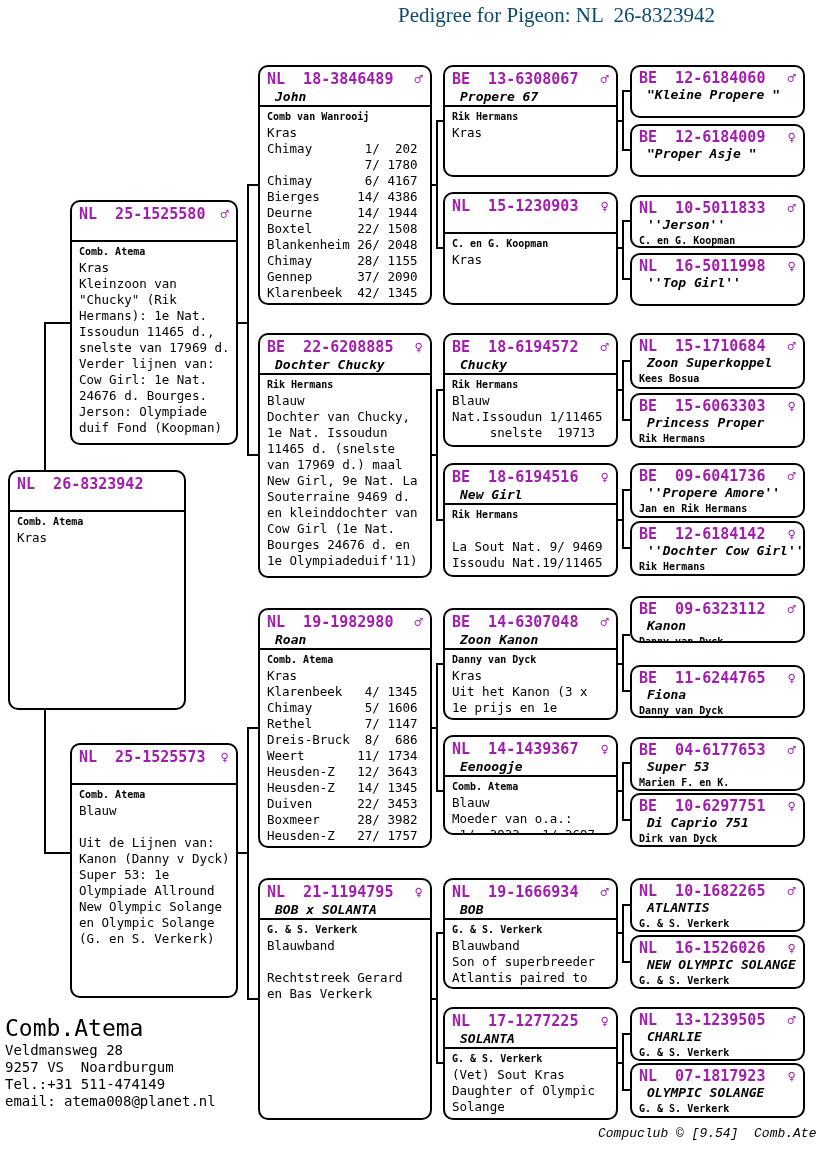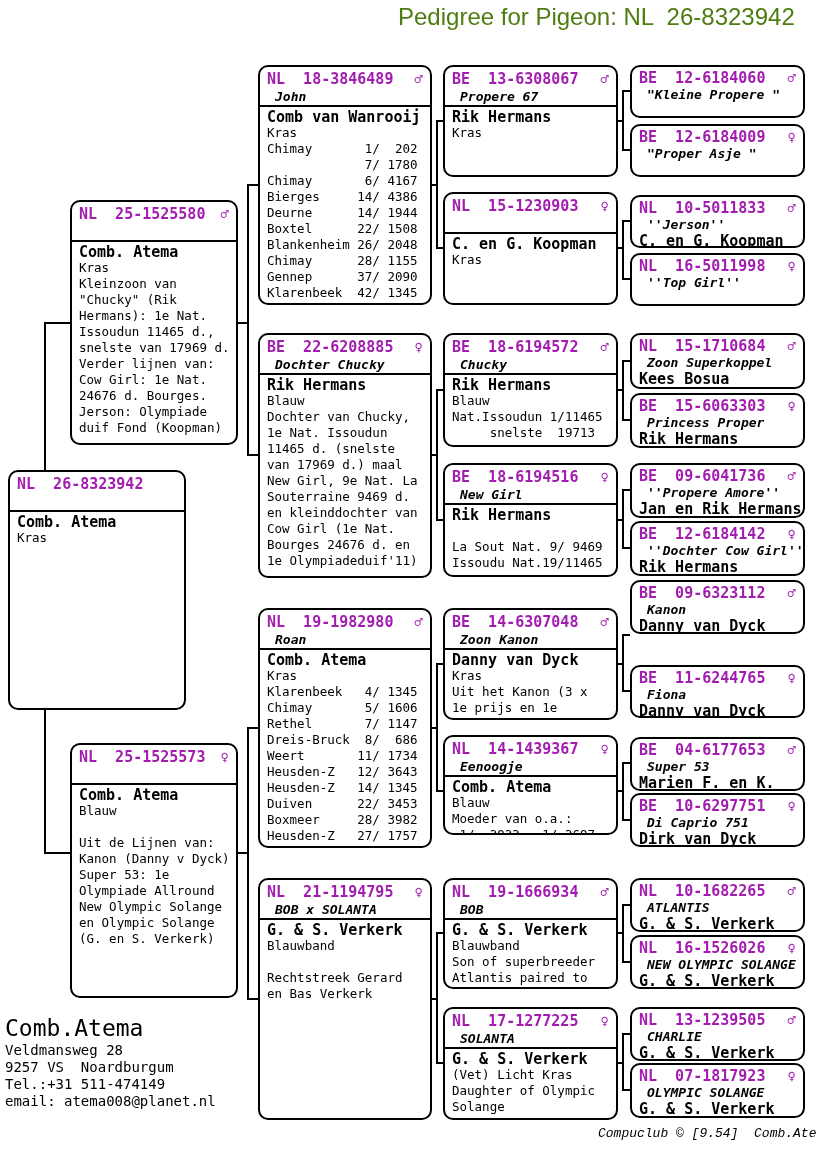--- a/index.html
+++ b/index.html
@@ -1,29 +1,29 @@
 <!DOCTYPE html>
 <html><head>
 <meta charset="utf-8">
 <style>
   html,body{margin:0;padding:0;background:#fff;}
   #page{position:relative;width:816px;height:1172px;background:#fff;overflow:hidden;
         font-family:"DejaVu Sans Mono",monospace;color:#000;}
-  #title{position:absolute;left:398px;top:3px;font-family:Liberation Sans, sans-serif;
-         font-size:24px;white-space:pre;color:#4d7c0f;}
+  #title{position:absolute;left:398px;top:3px;font-family:Liberation Serif, serif;
+         font-size:21px;white-space:pre;color:#0c4a6e;}
   svg.connectors{position:absolute;left:0;top:0;pointer-events:none;}
   .box{position:absolute;background:#fff;border:2px solid #000;border-radius:10px;
        padding:2px 7px;box-sizing:border-box;overflow:hidden;}
   .ringrow{display:flex;justify-content:space-between;align-items:baseline;
            color:#a21caf;font-weight:bold;font-size:15px;line-height:20px;white-space:pre;}
   .sex{font-size:14px;line-height:18px;}
   .name{font-style:italic;font-weight:bold;font-size:13px;line-height:15px;
         min-height:15px;white-space:pre;margin-left:8px;}
   .rule{border-top:2px solid #000;margin:1px -7px 2px -7px;}
-  .owner{font-weight:bold;font-size:15px;line-height:16px;white-space:pre;min-height:16px;}
+  .owner{font-weight:bold;font-size:10px;line-height:16px;white-space:pre;min-height:16px;}
   .body{font-size:12.5px;line-height:16px;white-space:pre;}
   .small .ringrow{font-size:15px;line-height:18px;}
   .small .name{line-height:16px;}
   .small .owner{line-height:16px;}
   #contact{position:absolute;left:5px;top:1014px;}
   #contact .cname{font-weight:normal;font-size:23px;line-height:28px;white-space:pre;}
   #contact .cline{font-size:14px;line-height:17px;white-space:pre;}
   #footer{position:absolute;left:598px;top:1126px;font-family:"Liberation Mono",monospace;
           font-style:italic;font-size:13px;white-space:pre;color:#000;}
 </style>
@@ -269,21 +269,21 @@
   </div>
 
   <div class="box" style="left:443px;top:1007px;width:175px;height:113px">
     <div class="ringrow">
       <span>NL  17-1277225</span>
       <span class="sex">♀</span>
     </div>
     <div class="name">SOLANTA</div>
     <div class="rule"></div>
     <div class="owner">G. &amp; S. Verkerk</div>
-    <div class="body">(Vet) Licht Kras
+    <div class="body">(Vet) Sout Kras
 Daughter of Olympic
 Solange</div>
   </div>
 
   <div class="box small" style="left:630px;top:65px;width:175px;height:53px">
     <div class="ringrow">
       <span>BE  12-6184060</span>
       <span class="sex">♂</span>
     </div>
     <div class="name">"Kleine Propere "</div>
@@ -346,21 +346,21 @@
 
   <div class="box small" style="left:630px;top:521px;width:175px;height:55px">
     <div class="ringrow">
       <span>BE  12-6184142</span>
       <span class="sex">♀</span>
     </div>
     <div class="name">''Dochter Cow Girl''</div>
     <div class="owner">Rik Hermans</div>
   </div>
 
-  <div class="box small" style="left:630px;top:580px;width:175px;height:54px">
+  <div class="box small" style="left:630px;top:596px;width:175px;height:47px">
     <div class="ringrow">
       <span>BE  09-6323112</span>
       <span class="sex">♂</span>
     </div>
     <div class="name">Kanon</div>
     <div class="owner">Danny van Dyck</div>
   </div>
 
   <div class="box small" style="left:630px;top:665px;width:175px;height:53px">
     <div class="ringrow">

